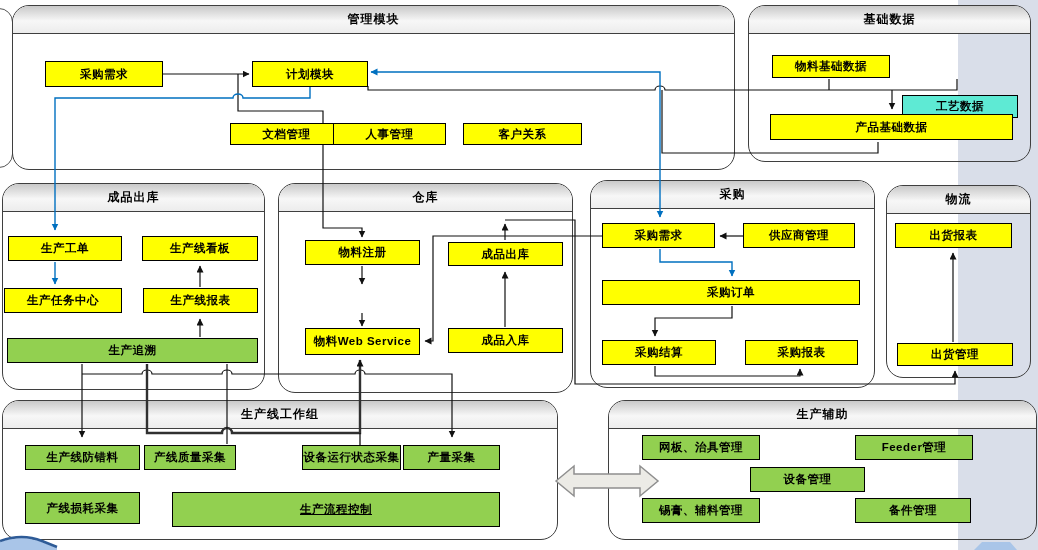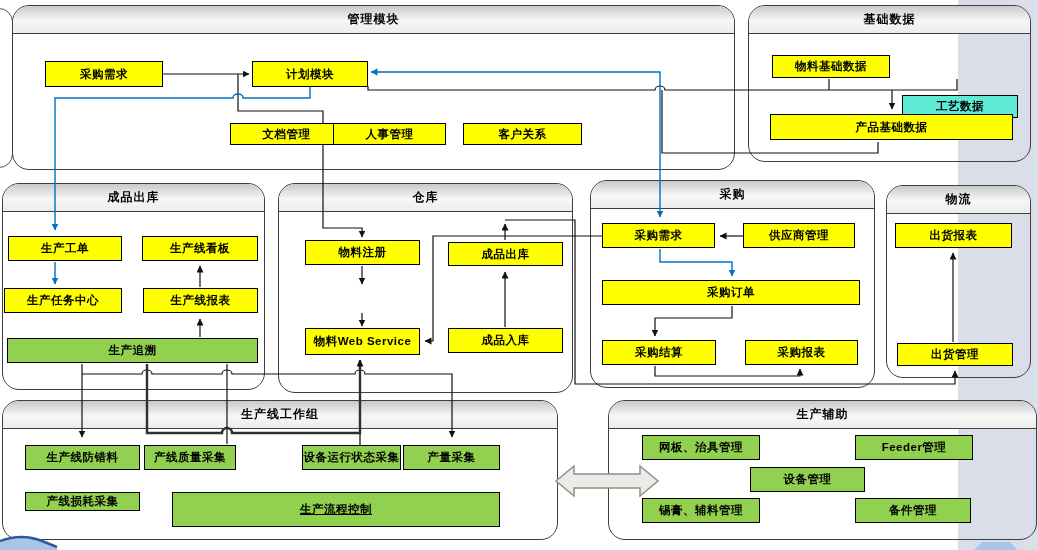--- a/index.html
+++ b/index.html
@@ -130,20 +130,20 @@
     <div class="box y" style="left: 743px; top: 223px; width: 112px; height: 25px; background: rgb(255, 255, 0);">供应商管理</div>
     <div class="box y" style="left: 602px; top: 280px; width: 258px; height: 25px; background: rgb(255, 255, 0);">采购订单</div>
     <div class="box y" style="left: 602px; top: 340px; width: 114px; height: 25px; background: rgb(255, 255, 0);">采购结算</div>
     <div class="box y" style="left: 745px; top: 340px; width: 113px; height: 25px; background: rgb(255, 255, 0);">采购报表</div>
     <div class="box y" style="left: 895px; top: 223px; width: 117px; height: 25px; background: rgb(255, 255, 0);">出货报表</div>
     <div class="box y" style="left: 897px; top: 343px; width: 116px; height: 23px; background: rgb(255, 255, 0);">出货管理</div>
     <div class="box g" style="left: 25px; top: 445px; width: 115px; height: 25px; background: rgb(146, 208, 80);">生产线防错料</div>
     <div class="box g" style="left: 144px; top: 445px; width: 92px; height: 25px; background: rgb(146, 208, 80);">产线质量采集</div>
     <div class="box g" style="left: 273px; top: 445px; width: 99px; height: 25px; background: rgb(146, 208, 80); margin-left: 29px;">设备运行状态采集</div>
     <div class="box g" style="left: 403px; top: 445px; width: 97px; height: 25px; background: rgb(146, 208, 80);">产量采集</div>
-    <div class="box g" style="left: 25px; top: 492px; width: 115px; height: 19px; background: rgb(146, 208, 80);">产线损耗采集</div>
+    <div class="box g" style="left: 25px; top: 492px; width: 115px; height: 32px; background: rgb(146, 208, 80);">产线损耗采集</div>
     <div class="box g" style="left: 172px; top: 492px; width: 328px; height: 35px; background: rgb(146, 208, 80); text-decoration: underline;">生产流程控制</div>
     <div class="box g" style="left: 642px; top: 435px; width: 118px; height: 25px; background: rgb(146, 208, 80);">网板、治具管理</div>
     <div class="box g" style="left: 855px; top: 435px; width: 118px; height: 25px; background: rgb(146, 208, 80);">Feeder管理</div>
     <div class="box g" style="left: 750px; top: 467px; width: 115px; height: 25px; background: rgb(146, 208, 80);">设备管理</div>
     <div class="box g" style="left: 642px; top: 498px; width: 118px; height: 25px; background: rgb(146, 208, 80);">锡膏、辅料管理</div>
     <div class="box g" style="left: 855px; top: 498px; width: 116px; height: 25px; background: rgb(146, 208, 80);">备件管理</div>
   </div>
 
 </body></html>

